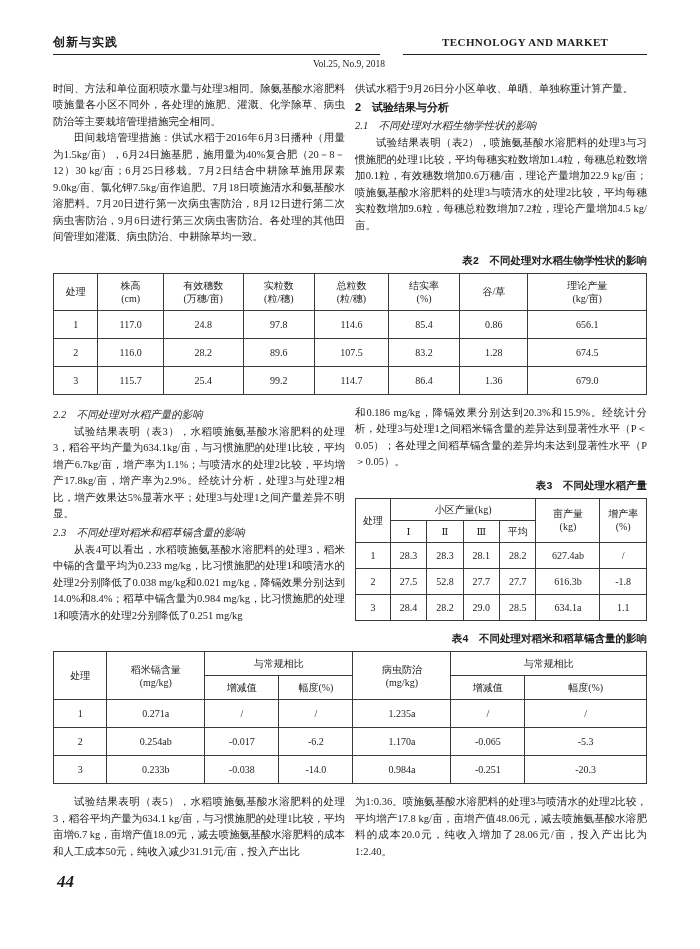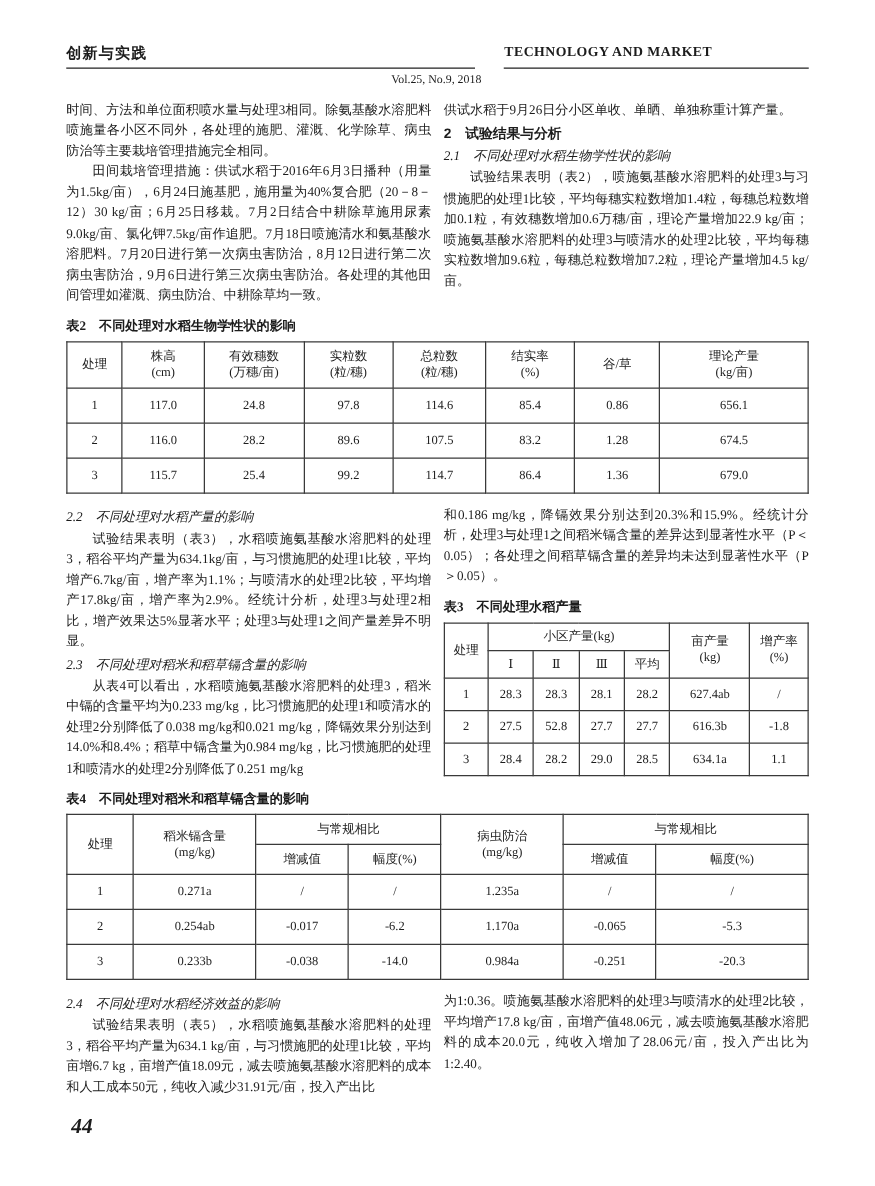--- a/index.html
+++ b/index.html
@@ -7,35 +7,35 @@
     width:700px;height:949px;background:#ffffff;position:relative;
     font-family:"Liberation Serif","DejaVu Serif",serif;
     color:#1c1c1c;font-size:10.5px;line-height:16.5px;
     -webkit-font-smoothing:antialiased;
   }
   .page{position:absolute;inset:0;padding:34px 53px 0 53px;box-sizing:border-box;}
   
   .hrow{display:flex;justify-content:space-between;align-items:flex-end;}
   .h-cn{font-weight:bold;font-size:12px;letter-spacing:1px;width:55%;
         border-bottom:1.6px solid #222;padding-bottom:3px;}
-  .h-en{font-weight:bold;font-size:11px;width:41%;text-align:left;
+  .h-en{font-weight:bold;font-size:11px;width:41%;text-align:center;
         border-bottom:1.6px solid #222;padding-bottom:3px;
         font-family:"Liberation Serif",serif;letter-spacing:.4px;}
   .h-issue{text-align:center;font-size:9.5px;padding:3px 2px 0 0;line-height:13px;}
   
   .cols{display:flex;gap:10px;margin-top:10px;}
   .col{width:292px;}
   p{margin:0;text-align:justify;}
   .indent{text-indent:2em;}
   .h-level1{margin:2px 0 1px 0;font-family:"Liberation Sans","DejaVu Sans",sans-serif;
             font-weight:bold;font-size:11px;line-height:17px;}
   .h-level2{margin:1px 0;font-style:italic;font-weight:normal;font-size:10.5px;line-height:17px;}
   
   .tablewrap{margin-top:8px;}
-  .tcaption{text-align:left;font-family:Liberation Serif, serif;
+  .tcaption{text-align:right;font-family:Liberation Mono, monospace;
             font-weight:bold;font-size:10.5px;line-height:15px;margin-bottom:4px;}
   table{border-collapse:collapse;width:100%;table-layout:fixed;}
   th,td{border:1px solid #3a3a3a;text-align:center;vertical-align:middle;
         font-weight:normal;font-size:10px;line-height:13px;padding:5px 2px;}
   table{border:1.5px solid #2a2a2a;}
   .t-sub{display:block;}
   tbody td{padding:7px 2px;}
   .t3 th,.t3 td{padding:4px 2px;}
   .t3 tbody td{padding:6px 2px;}
   
@@ -284,21 +284,20 @@
             <td>0.984a</td>
             <td>-0.251</td>
             <td>-20.3</td>
           </tr>
         </tbody>
     </table>
   </div>
 
   <div class="cols">
     <div class="col">
-      <h4 class="h-level2">2.4　不同处理对水稻经济效益的影响</h4>
       <p class="indent">试验结果表明（表5），水稻喷施氨基酸水溶肥料的处理3，稻谷平均产量为634.1 kg/亩，与习惯施肥的处理1比较，平均亩增6.7 kg，亩增产值18.09元，减去喷施氨基酸水溶肥料的成本和人工成本50元，纯收入减少31.91元/亩，投入产出比</p>
     </div>
     <div class="col">
       <p class="noindent">为1:0.36。喷施氨基酸水溶肥料的处理3与喷清水的处理2比较，平均增产17.8 kg/亩，亩增产值48.06元，减去喷施氨基酸水溶肥料的成本20.0元，纯收入增加了28.06元/亩，投入产出比为1:2.40。</p>
     </div>
   </div>
 
   <div class="pageno">44</div>
 
 </div>

